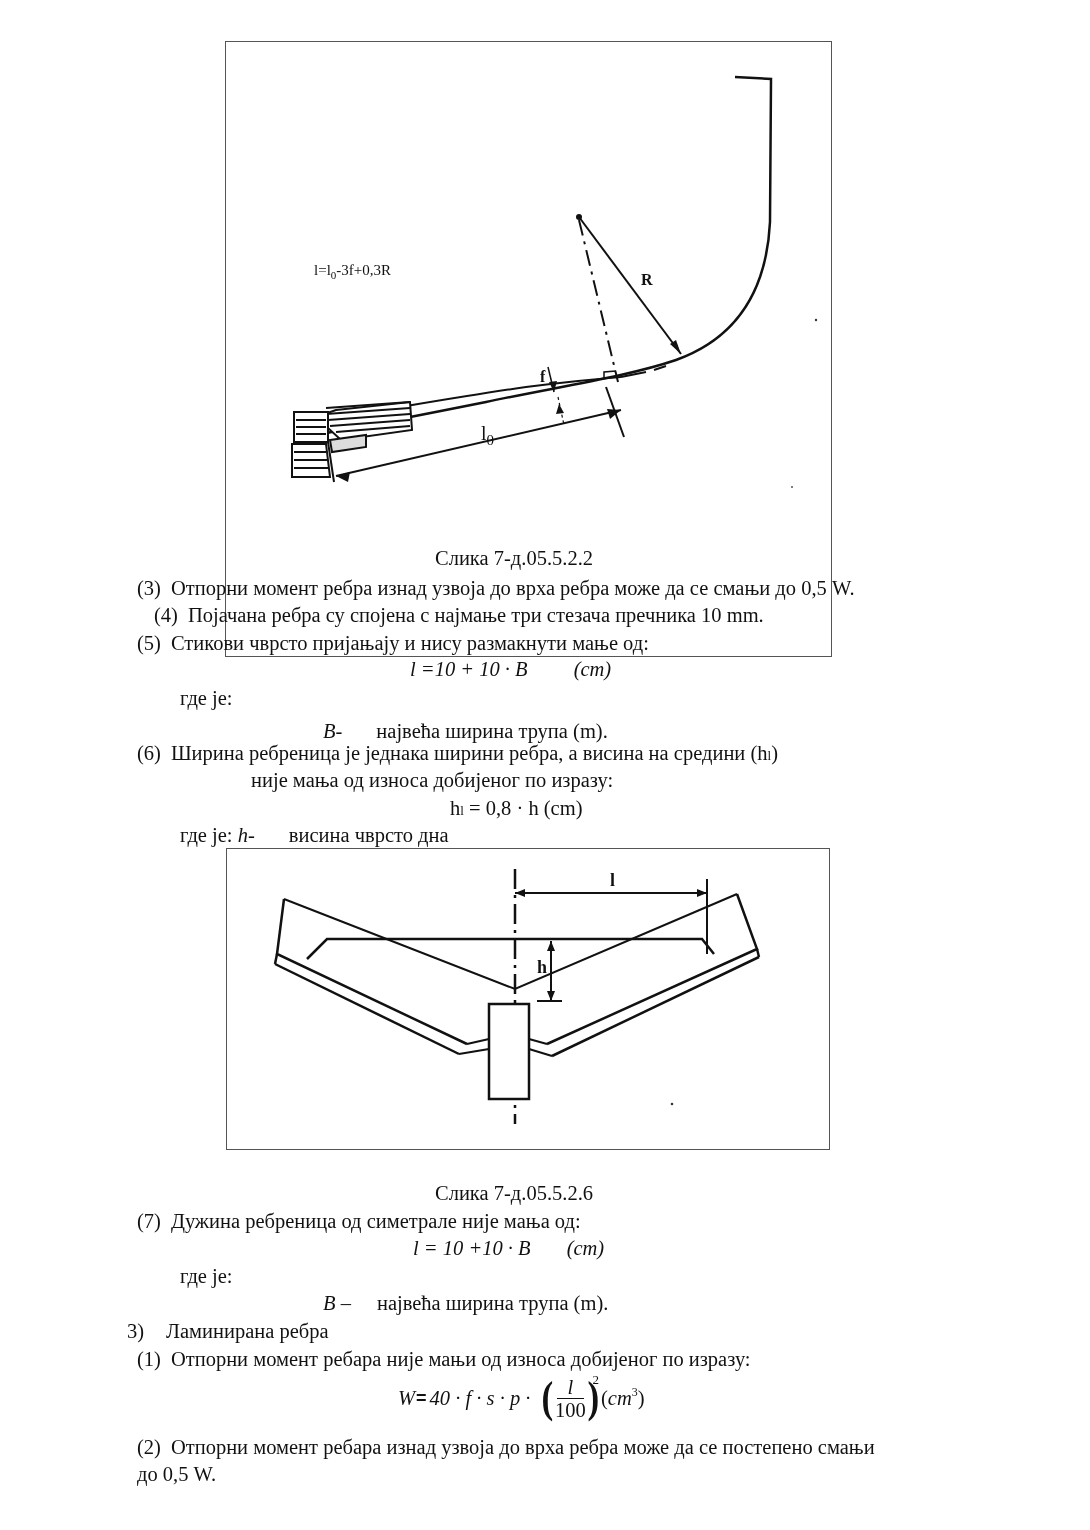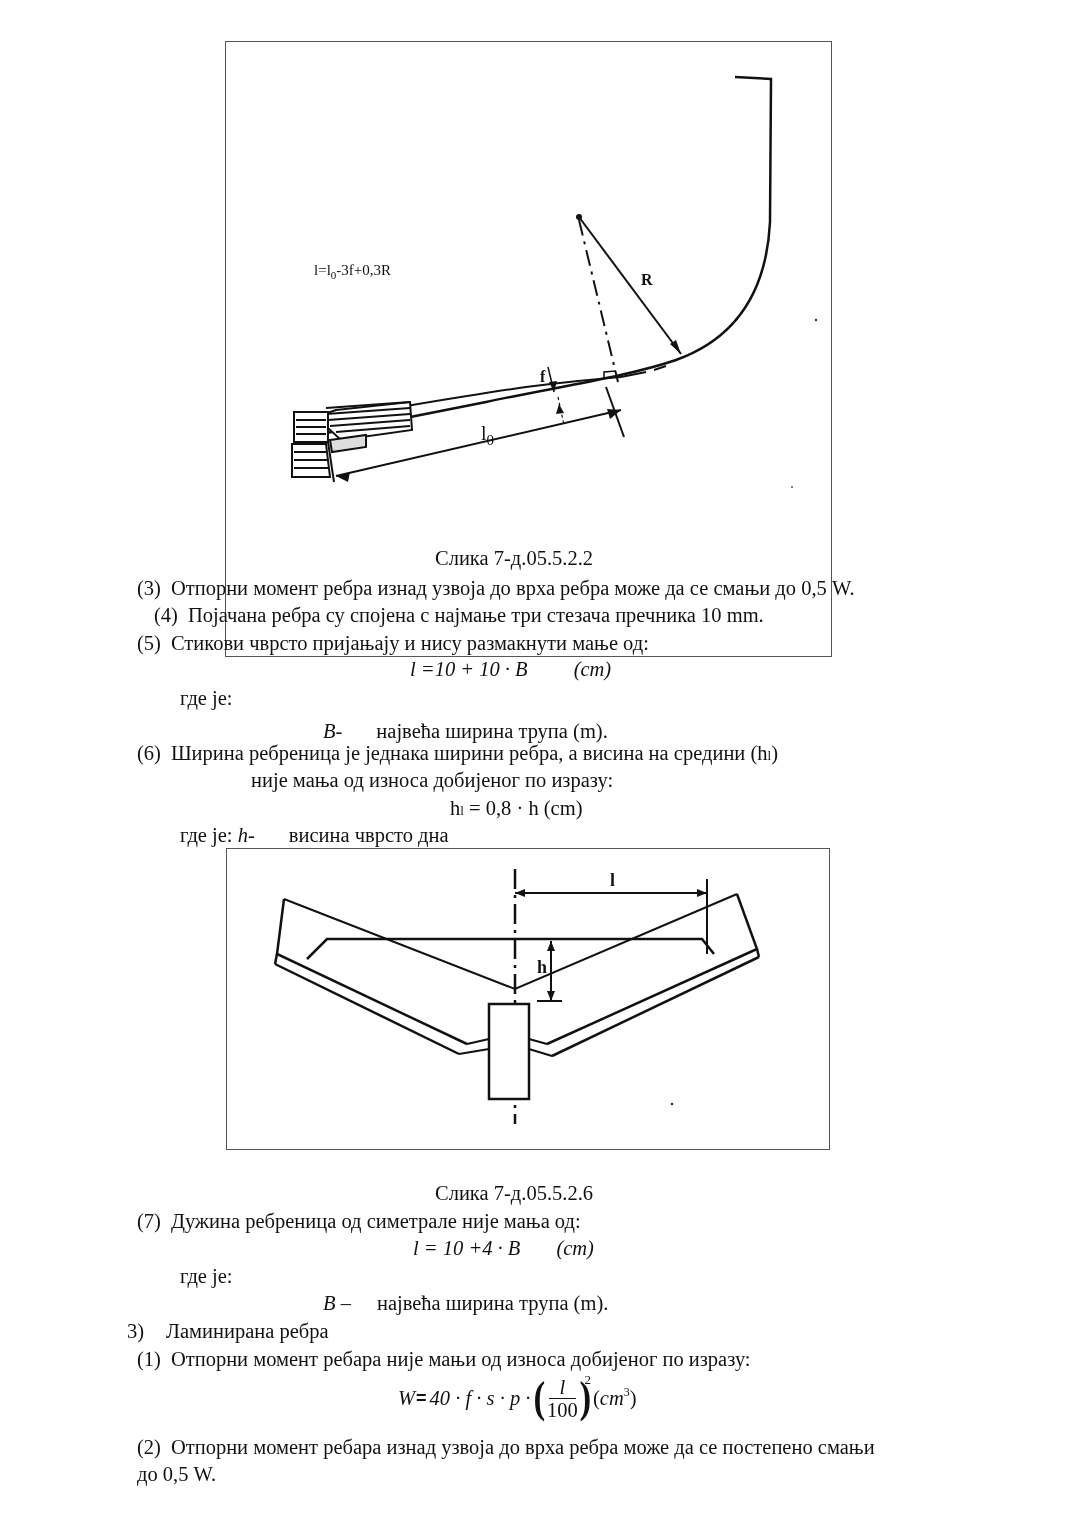--- a/index.html
+++ b/index.html
@@ -137,38 +137,38 @@
     <circle cx="445" cy="255" r="1.3" fill="#333"></circle>
   </svg>
 </div>
 
 <div class="abs t" style="left:435px; top:1181px;">Слика 7-д.05.5.2.6</div>
 
 <div class="abs t" style="left:137px; top:1209px;text-align:center;">
   <span>(7)</span><span style="display:inline-block;width:10px"></span><span>Дужина ребреница од симетрале није мања од:</span>
 </div>
 <div class="abs t it" style="left:413px; top:1236px;">
-  <span>l = 10 +4 · B</span><span style="display:inline-block;width:36px"></span><span>(cm)</span>
+  <span>l = 10 +10 · B</span><span style="display:inline-block;width:36px"></span><span>(cm)</span>
 </div>
 <div class="abs t" style="left:180px; top:1264px;">где је:</div>
 <div class="abs t" style="left:323px; top:1291px;">
   <span class="it">B –</span><span style="display:inline-block;width:26px"></span><span>највећа ширина трупа (m).</span>
 </div>
 
 <div class="abs t" style="left:92px; top:1319px;margin-left:35px;">
   <span>3)</span><span style="display:inline-block;width:22px"></span><span>Ламинирана ребра</span>
 </div>
 <div class="abs t" style="left:137px; top:1347px;">
   <span>(1)</span><span style="display:inline-block;width:10px"></span><span>Отпорни момент ребара није мањи од износа добијеног по изразу:</span>
 </div>
 
 <div class="abs t" style="left:398px; top:1370px; height:56px; display:flex; align-items:center;">
   <span class="it">W</span>
   <span style="font-weight:bold; font-family:'Liberation Sans',sans-serif; font-size:18px; margin:0 3px 0 1px;">=</span>
-  <span class="it" style="margin-right:2px;">40 · f · s · p ·</span>
+  <span class="it" style="margin-right:10px;">40 · f · s · p ·</span>
   <span class="paren">(</span>
   <span class="frac">
     <span class="num">l</span>
     <span class="bar"></span>
     <span class="den">100</span>
   </span>
   <span class="paren">)</span>
   <span style="font-size:13px; align-self:flex-start; margin-left:-8px; margin-top:-2px;">2</span>
   <span style="margin-left:2px;">(</span>
   <span class="it">cm</span>

